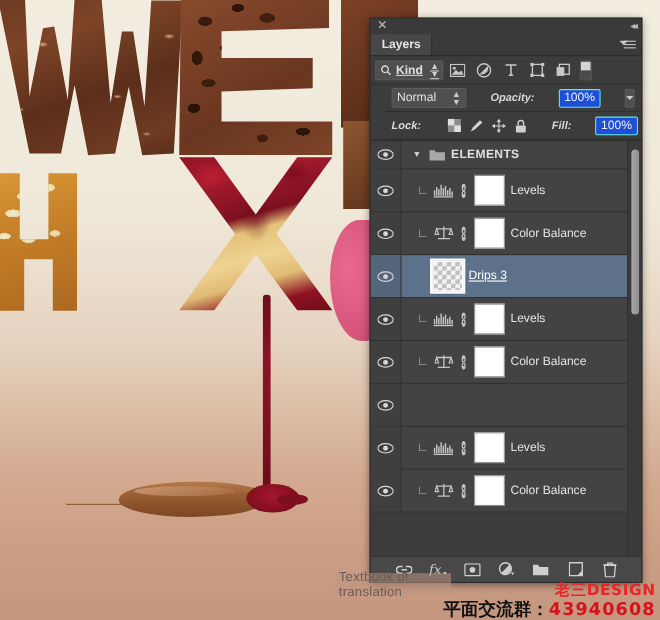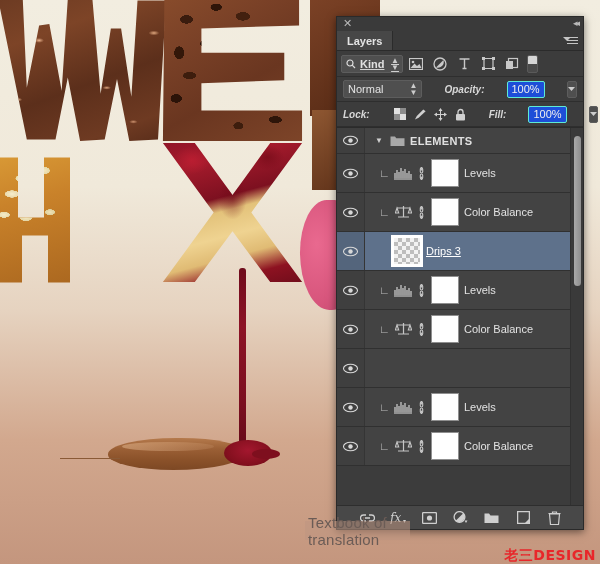--- a/index.html
+++ b/index.html
@@ -185,21 +185,21 @@
     cursor:pointer; color:#c8c8c8;
   }
   .toggle-chip{
     width:11px; height:18px; margin-left:2px;
     background:linear-gradient(180deg,#d5d5d5 0%,#d5d5d5 48%,#4a4a4a 52%,#4a4a4a 100%);
     border:1px solid #5a5a5a; border-radius:2px; cursor:pointer;
   }
 
   .blend-row, .lock-row{
     height:25px; display:flex; align-items:center; padding:0 6px; gap:22px;
-    background:#3c3c3c; border-bottom:1px solid #2e2e2e; flex:0 0 auto;
+    background:#3c3c3c; border-bottom:1px solid #2e2e2e; flex:0 0 auto;margin-left:13px;
   }
   .blend-select{
     background:#4f4f4f; border:1px solid #5d5d5d; border-radius:2px;
     height:18px; width:118px; display:flex; align-items:center; padding:0 4px;
     font-size:11px; color:#e2e2e2; cursor:pointer;
   }
   .blend-select .sv{ flex:1; }
   .lbl-small{ font-size:10px; font-weight:bold; color:#d8d8d8;font-style:italic; }
   .num-field{
     background:#1d4ed8; border:1px solid #5eead4; height:17px;
@@ -272,21 +272,21 @@
   .panel-bottom{
     height:24px; background:#484848; border-top:1px solid #2e2e2e;
     display:flex; align-items:center; justify-content:center; gap:15px; flex:0 0 auto;
   }
   .bt{ width:16px;height:16px; display:flex;align-items:center;justify-content:flex-end; cursor:pointer; color:#cfcfcf; }
 
   
   #translation-tag{
     position:absolute; left:305px; top:521px; width:105px; height:19px;
     background:rgba(190,150,130,.55);
-    color:#6b5c56; font-size:15px; display:flex; align-items:center; padding-left:3px;
+    color:#6b5c56; font-size:12px; display:flex; align-items:center; padding-left:3px;
     letter-spacing:.2px;
   }
   
   #watermark{
     position:absolute; right:4px; bottom:2px; text-align:right; line-height:1;
   }
   #wm-brand{
     color:#e8262a; font-size:14px; font-weight:bold; letter-spacing:.5px;
     font-family:"DejaVu Sans", sans-serif;
   }
@@ -669,13 +669,14 @@
     </div>
   </div>
 </div>
 
 <div id="translation-tag">
   <span>Textbook of translation</span>
 </div>
 
 <div id="watermark">
   <div id="wm-brand">老三DESIGN</div>
+  <div id="wm-group"><span>平面交流群：</span><span class="qq">43940608</span></div>
 </div>
 
 </body></html>

